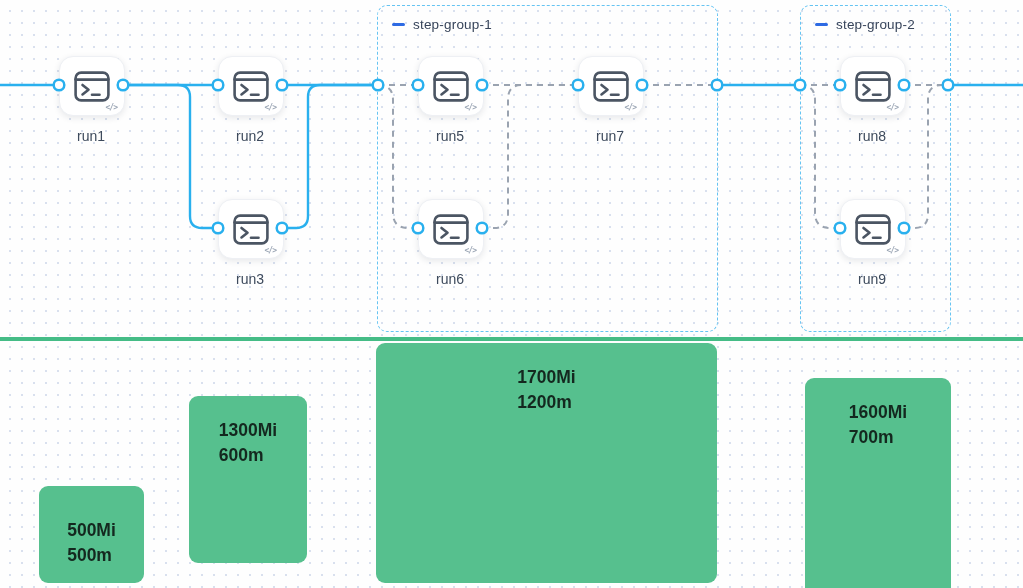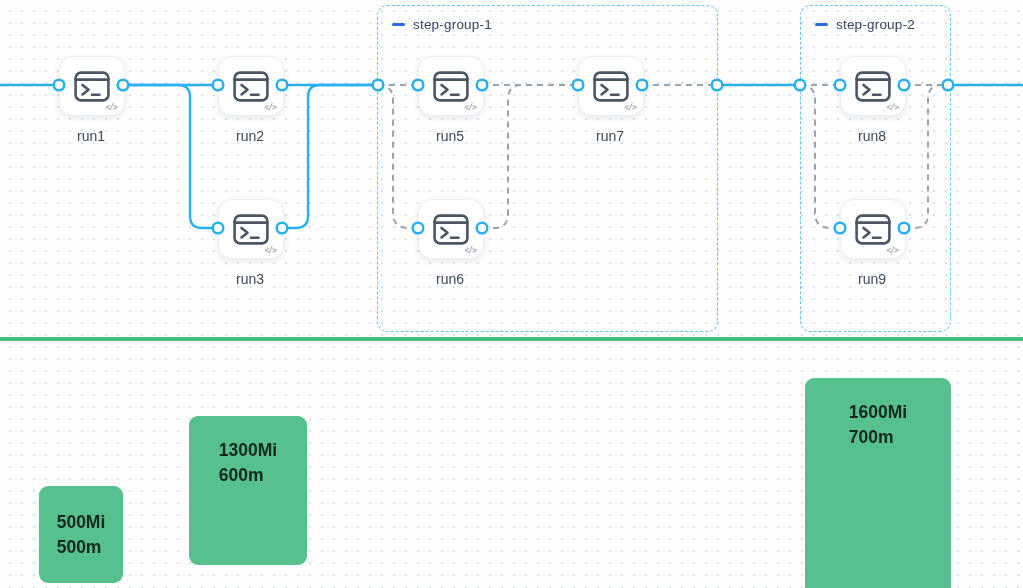--- a/index.html
+++ b/index.html
@@ -239,34 +239,40 @@
       <circle cx="840" cy="85" r="5.3"></circle>
       <circle cx="904" cy="85" r="5.3"></circle>
       <circle cx="840" cy="228" r="5.3"></circle>
       <circle cx="904" cy="228" r="5.3"></circle>
       <circle cx="948" cy="85" r="5.3"></circle>
     </g>
   </svg>
 
   <div class="divider"></div>
 
-  <div class="bar" style="left:39px;top:486px;width:84px;height:97px;padding-top:24px">
+  <div class="bar" style="left:39px;top:486px;width:105px;height:97px;padding-top:32px">
     <div class="bar-label">
       <div>500Mi</div>
       <div>500m</div>
     </div>
   </div>
 
-  <div class="bar" style="left:189px;top:416px;width:118px;height:149px">
+  <div class="bar" style="left:189px;top:396px;width:118px;height:167px">
     <div class="bar-label">
       <div>1300Mi</div>
       <div>600m</div>
     </div>
   </div>
 
+  <div class="bar" style="left:376px;top:343px;width:341px;height:240px">
+    <div class="bar-label">
+      <div>1700Mi</div>
+      <div>1200m</div>
+    </div>
+  </div>
 
   <div class="bar" style="left:805px;top:378px;width:146px;height:235px">
     <div class="bar-label">
       <div>1600Mi</div>
       <div>700m</div>
     </div>
   </div>
 
 </div>
 

